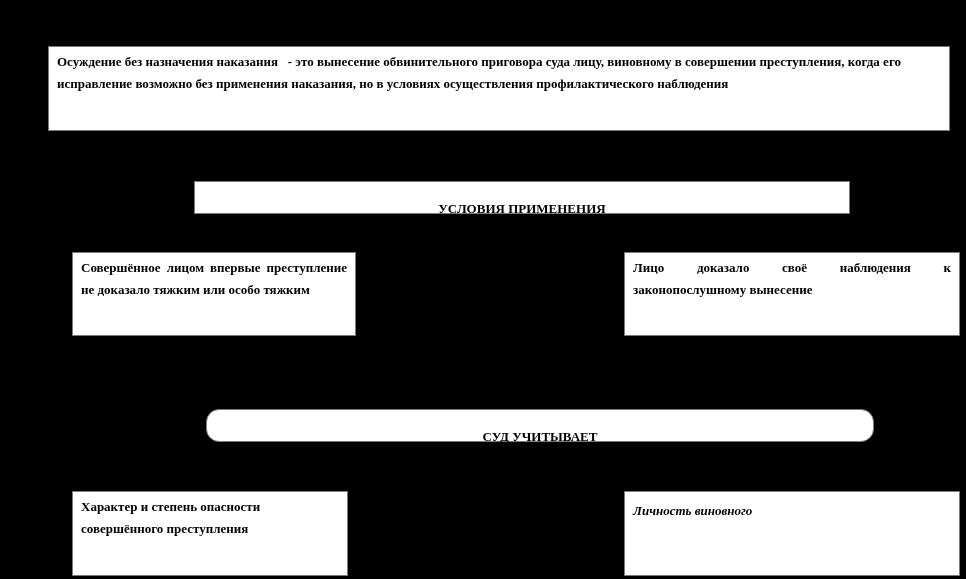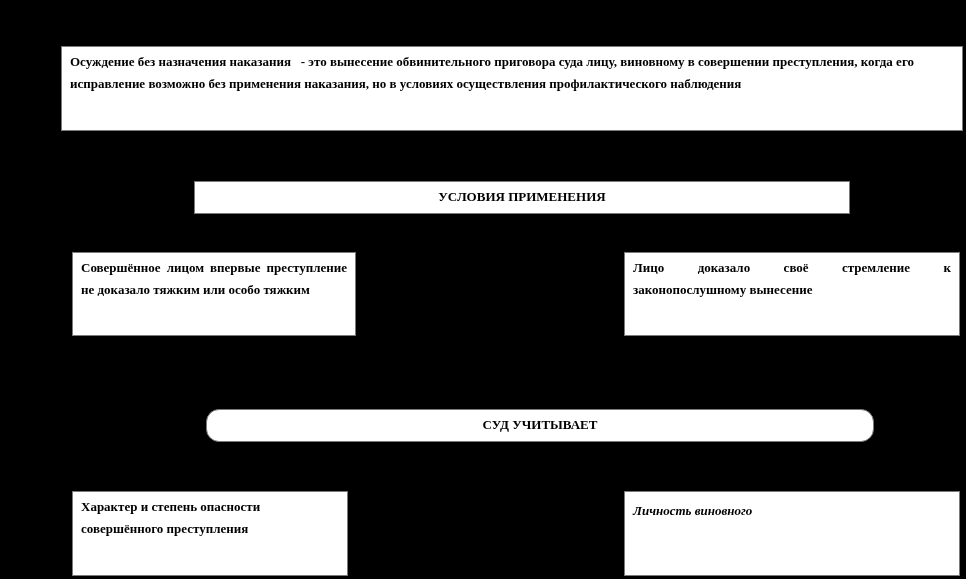--- a/index.html
+++ b/index.html
@@ -18,31 +18,31 @@
     .box {
       position: absolute;
       background: #ffffff;
       border: 1px solid #7a7a7a;
       box-sizing: border-box;
       font-weight: bold;
       font-size: 13px;
       line-height: 22px;
     }
     .definition {
-      left: 61px;
+      left: 48px;
       top: 46px;
       width: 902px;
       height: 85px;
       padding: 4px 8px 0 8px;
     }
     .bar {
       text-align: center;
       font-size: 13px;
       line-height: 30px;
-      padding: 0;
+      padding: 12px;
     }
     .bar-conditions {
       left: 194px;
       top: 181px;
       width: 656px;
       height: 33px;
     }
     .bar-court {
       left: 206px;
       top: 409px;
@@ -102,21 +102,21 @@
 <div class="box bar bar-conditions">
   <span>УСЛОВИЯ ПРИМЕНЕНИЯ</span>
 </div>
 
 <div class="box cell cell-left-top">
   <span class="spaced-line">Совершённое  лицом  впервые  преступление</span>
   <span>не доказало  тяжким или особо тяжким</span>
 </div>
 
 <div class="box cell cell-right-top">
-  <span class="spaced-line">Лицо     доказало     своё     стремление     к</span>
+  <span class="spaced-line">Лицо     доказало     своё     наблюдения     к</span>
   <span>законопослушному  вынесение</span>
 </div>
 
 <div class="box bar bar-court">
   <span>СУД УЧИТЫВАЕТ</span>
 </div>
 
 <div class="box cell cell-left-bottom">
   <span>Характер  и степень опасности совершённого преступления</span>
 </div>

